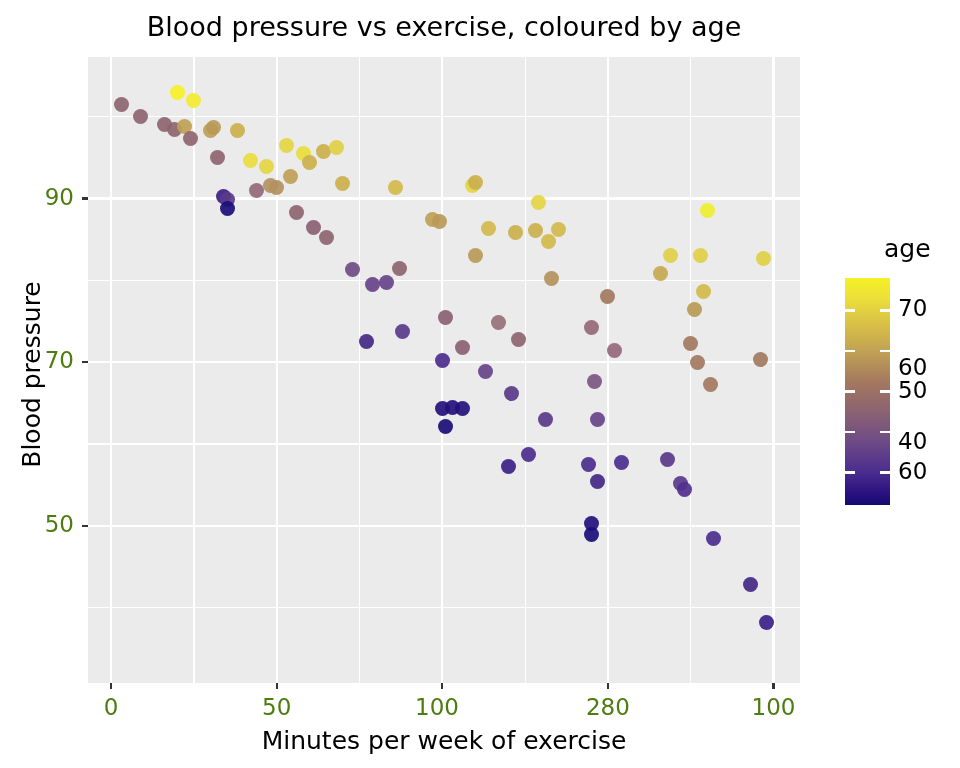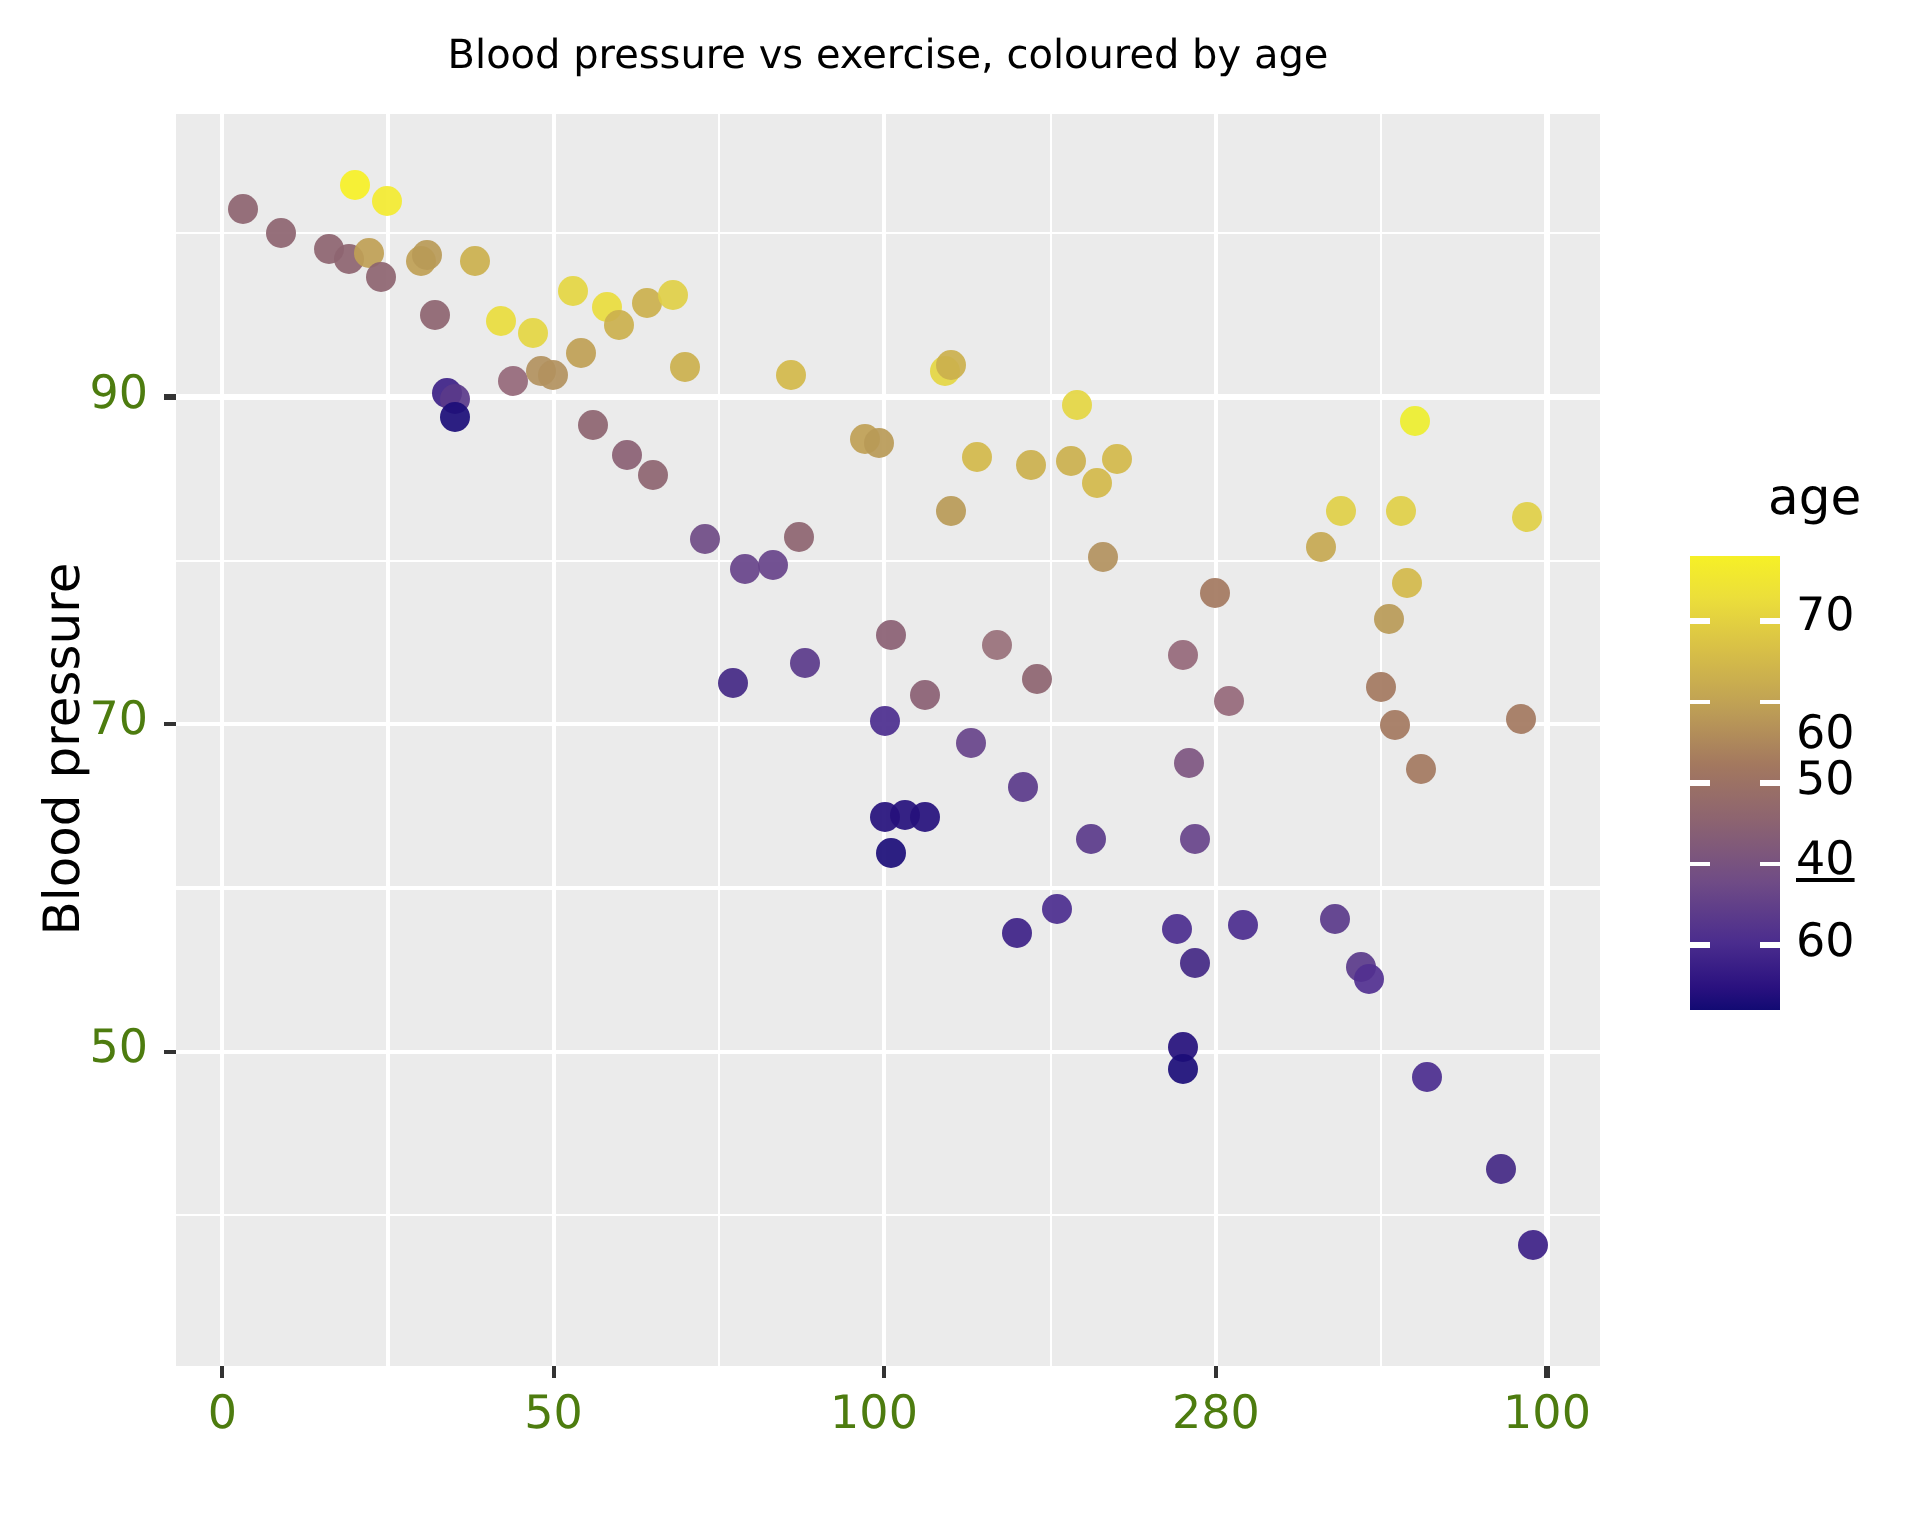--- a/index.html
+++ b/index.html
@@ -24,21 +24,21 @@
     height: 768px;
   }
 
   
   #chart-title {
     position: absolute;
     left: 88px;
     top: 10px;
     width: 712px;
     text-align: center;
-    font-size: 20px;
+    font-size: 27px;
     line-height: 34px;
     color: #000000;
     white-space: nowrap;
   }
 
   
   #panel {
     position: absolute;
     left: 88px;
     top: 57px;
@@ -285,31 +285,32 @@
       <div class="tick-mark tick-x" style="left: 772.407px;"></div>
       <div class="ticklabel ticklabel-x" style="left: 773.507px;">100</div>
       <div class="tick-mark tick-y" style="top: 524.786px;"></div>
       <div class="ticklabel ticklabel-y" style="top: 525.886px;">50</div>
       <div class="tick-mark tick-y" style="top: 361.126px;"></div>
       <div class="ticklabel ticklabel-y" style="top: 362.226px;">70</div>
       <div class="tick-mark tick-y" style="top: 197.466px;"></div>
       <div class="ticklabel ticklabel-y" style="top: 198.566px;">90</div>
     </div>
 
+  <div id="xaxis-title">Minutes per week of exercise</div>
   <div id="yaxis-title">Blood pressure</div>
 
   <div id="legend">
     <div id="legend-title">age</div>
     <div id="legend-bar"></div>
   <div class="legend-tick left" style="top: 237.471px;"></div>
       <div class="legend-tick right" style="top: 237.471px;"></div>
       <div class="legend-label" style="top: 238.571px;">60</div>
       <div class="legend-tick left" style="top: 196.936px;"></div>
       <div class="legend-tick right" style="top: 196.936px;"></div>
-      <div class="legend-label" style="top: 198px; text-decoration: underline;">40</div>
+      <div class="legend-label" style="top: 209px;">40</div>
       <div class="legend-tick left" style="top: 156.4px;"></div>
       <div class="legend-tick right" style="top: 156.4px;"></div>
       <div class="legend-label" style="top: 157.5px;">50</div>
       <div class="legend-tick left" style="top: 115.864px;"></div>
       <div class="legend-tick right" style="top: 115.864px;"></div>
       <div class="legend-label" style="top: 135px;">60</div>
       <div class="legend-tick left" style="top: 75.3286px;"></div>
       <div class="legend-tick right" style="top: 75.3286px;"></div>
       <div class="legend-label" style="top: 76.4286px;">70</div>
     </div>

